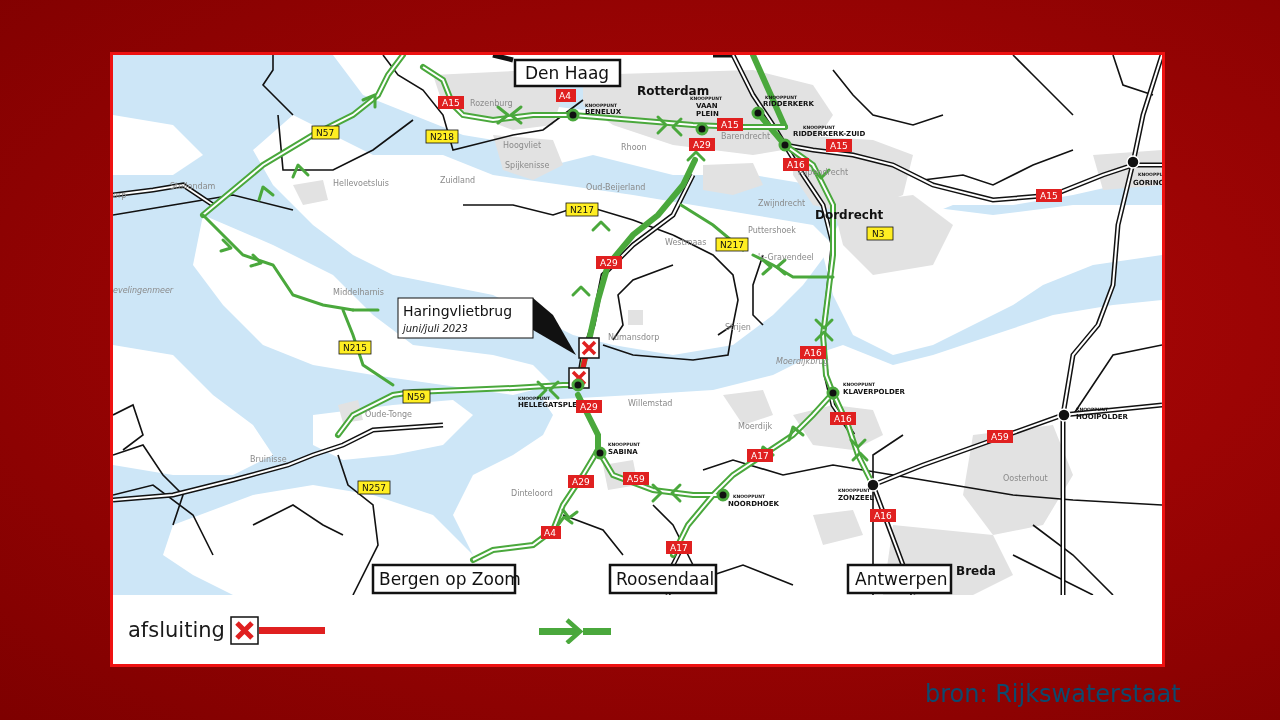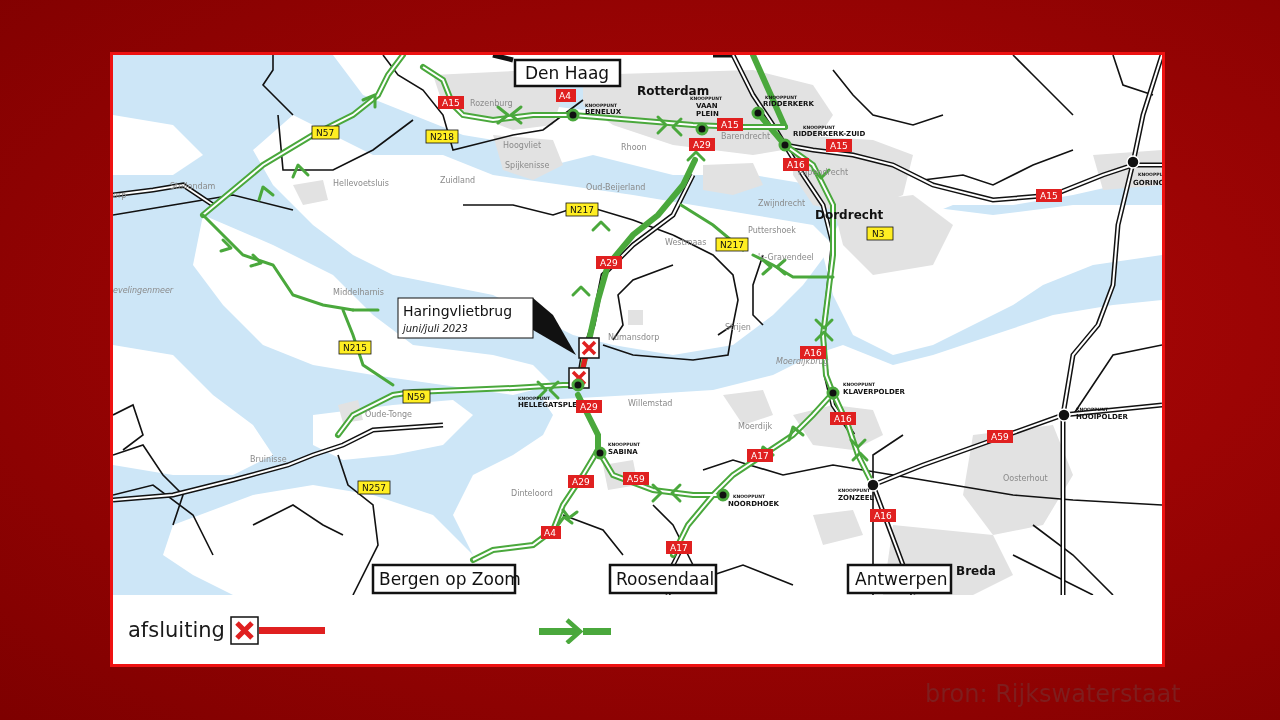--- a/index.html
+++ b/index.html
@@ -4,21 +4,21 @@
 <style>
   html,body{margin:0;padding:0;}
   body{width:1280px;height:720px;overflow:hidden;position:relative;
     background:radial-gradient(ellipse at 60% 45%, #b30808 0%, #9c0404 45%, #7e0000 100%);
     font-family:"DejaVu Sans","Liberation Sans",sans-serif;}
   .frame{position:absolute;left:110px;top:52px;width:1055px;height:615px;
     background:#ffffff;border:3px solid #ee1111;box-sizing:border-box;overflow:hidden;}
   .map{position:absolute;left:0;top:0;width:1049px;height:540px;}
   .legend{position:absolute;left:0;top:545px;width:984px;height:64px;}
   .legend-label{position:absolute;font-size:21px;color:#1a1a1a;top:18px;}
-  .source{position:absolute;left:925px;top:680px;font-size:24px;color:#7f1d1d;
+  .source{position:absolute;left:925px;top:680px;font-size:24px;color:#0c4a6e;
     font-family:"DejaVu Sans","Liberation Sans",sans-serif;}
   svg text{font-family:"DejaVu Sans","Liberation Sans",sans-serif;}
   .place{font-size:8px;fill:#8a8a8a;}
   .knoop-small{font-size:4.5px;fill:#111;font-weight:bold;}
   .knoop-name{font-size:7px;fill:#111;font-weight:bold;}
   .city-box text{font-size:17px;fill:#111;}
   .road-red text{font-size:9px;fill:#fff;}
   .road-yellow text{font-size:9px;fill:#111;}
 </style>
 </head>

